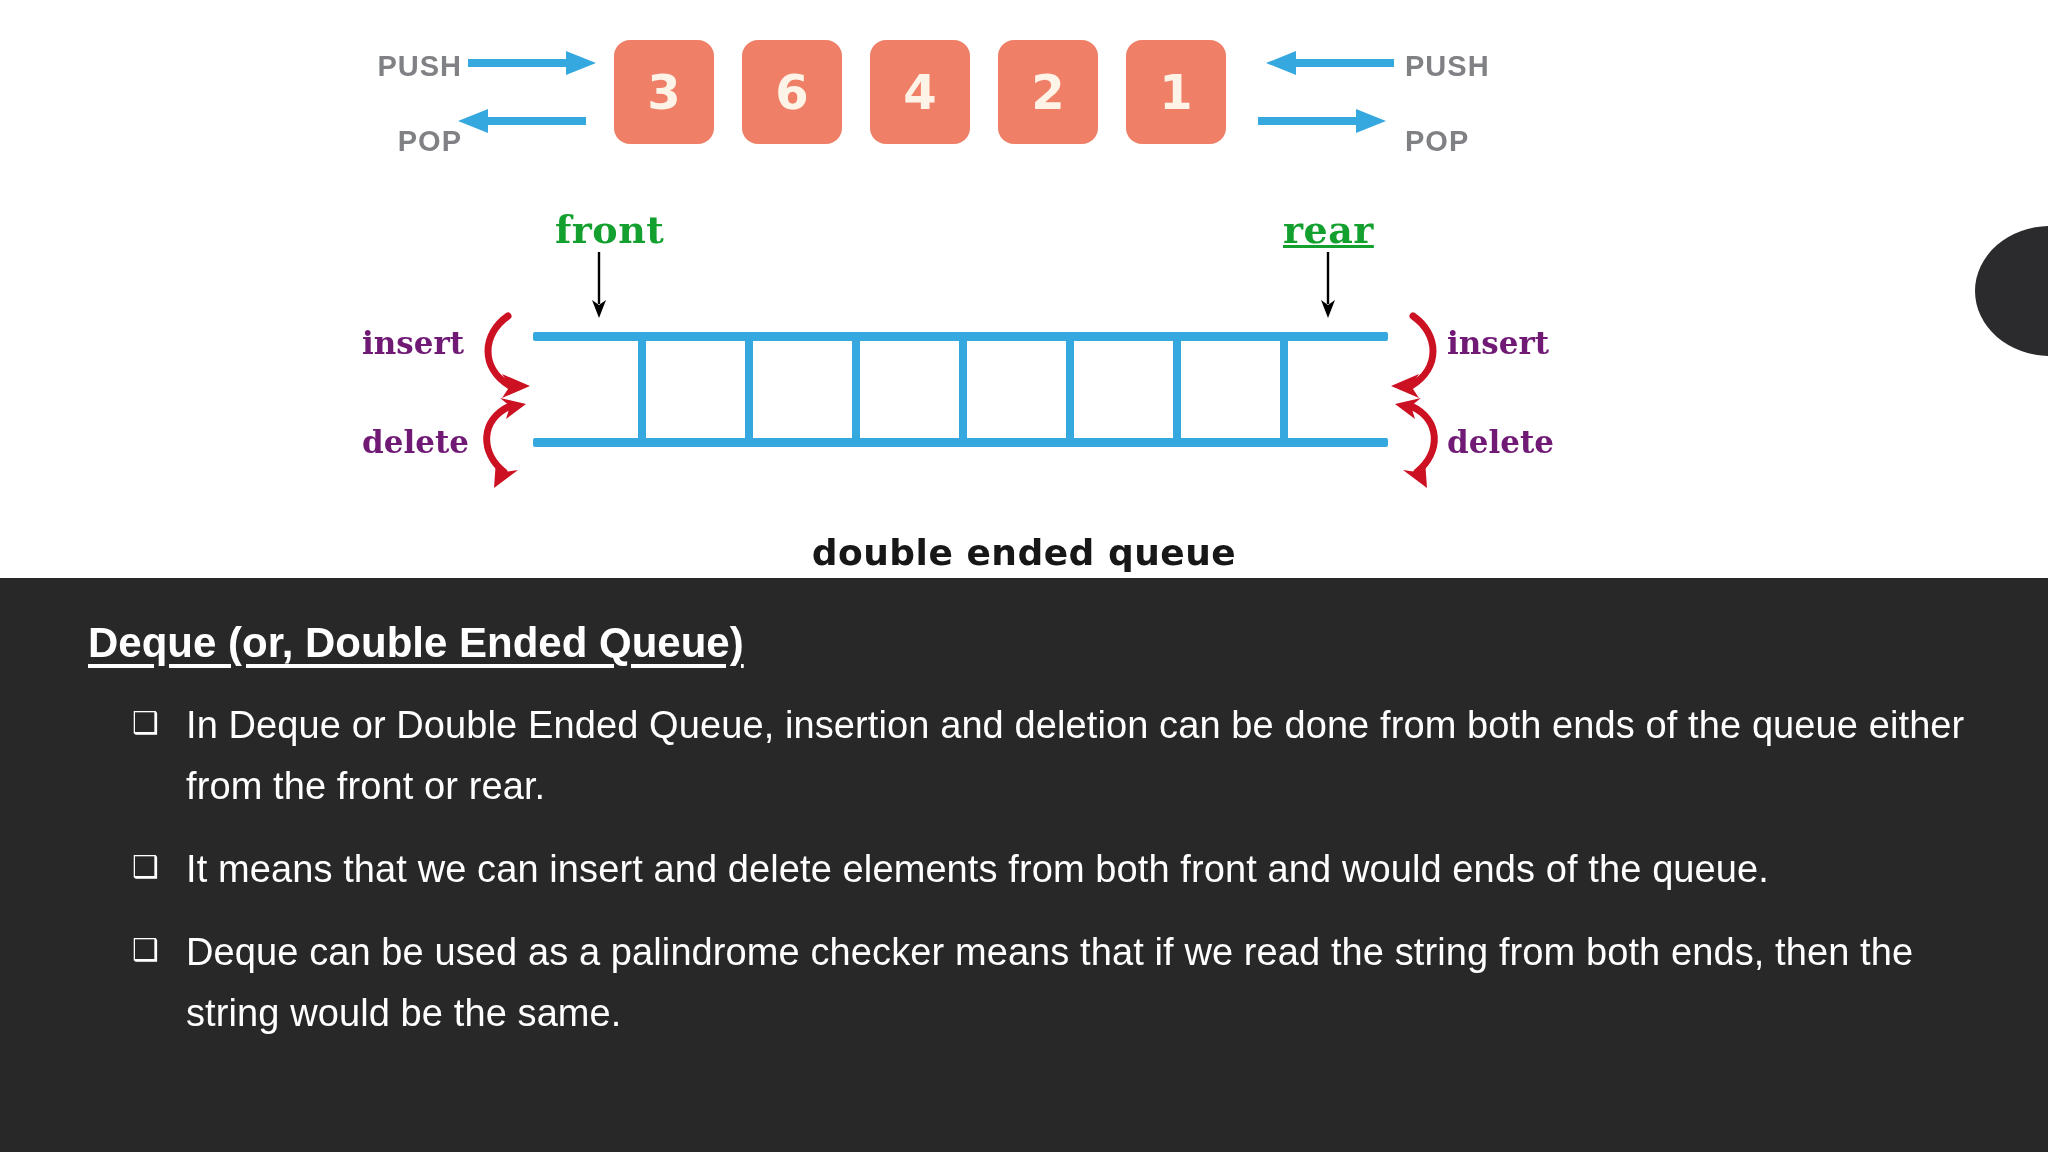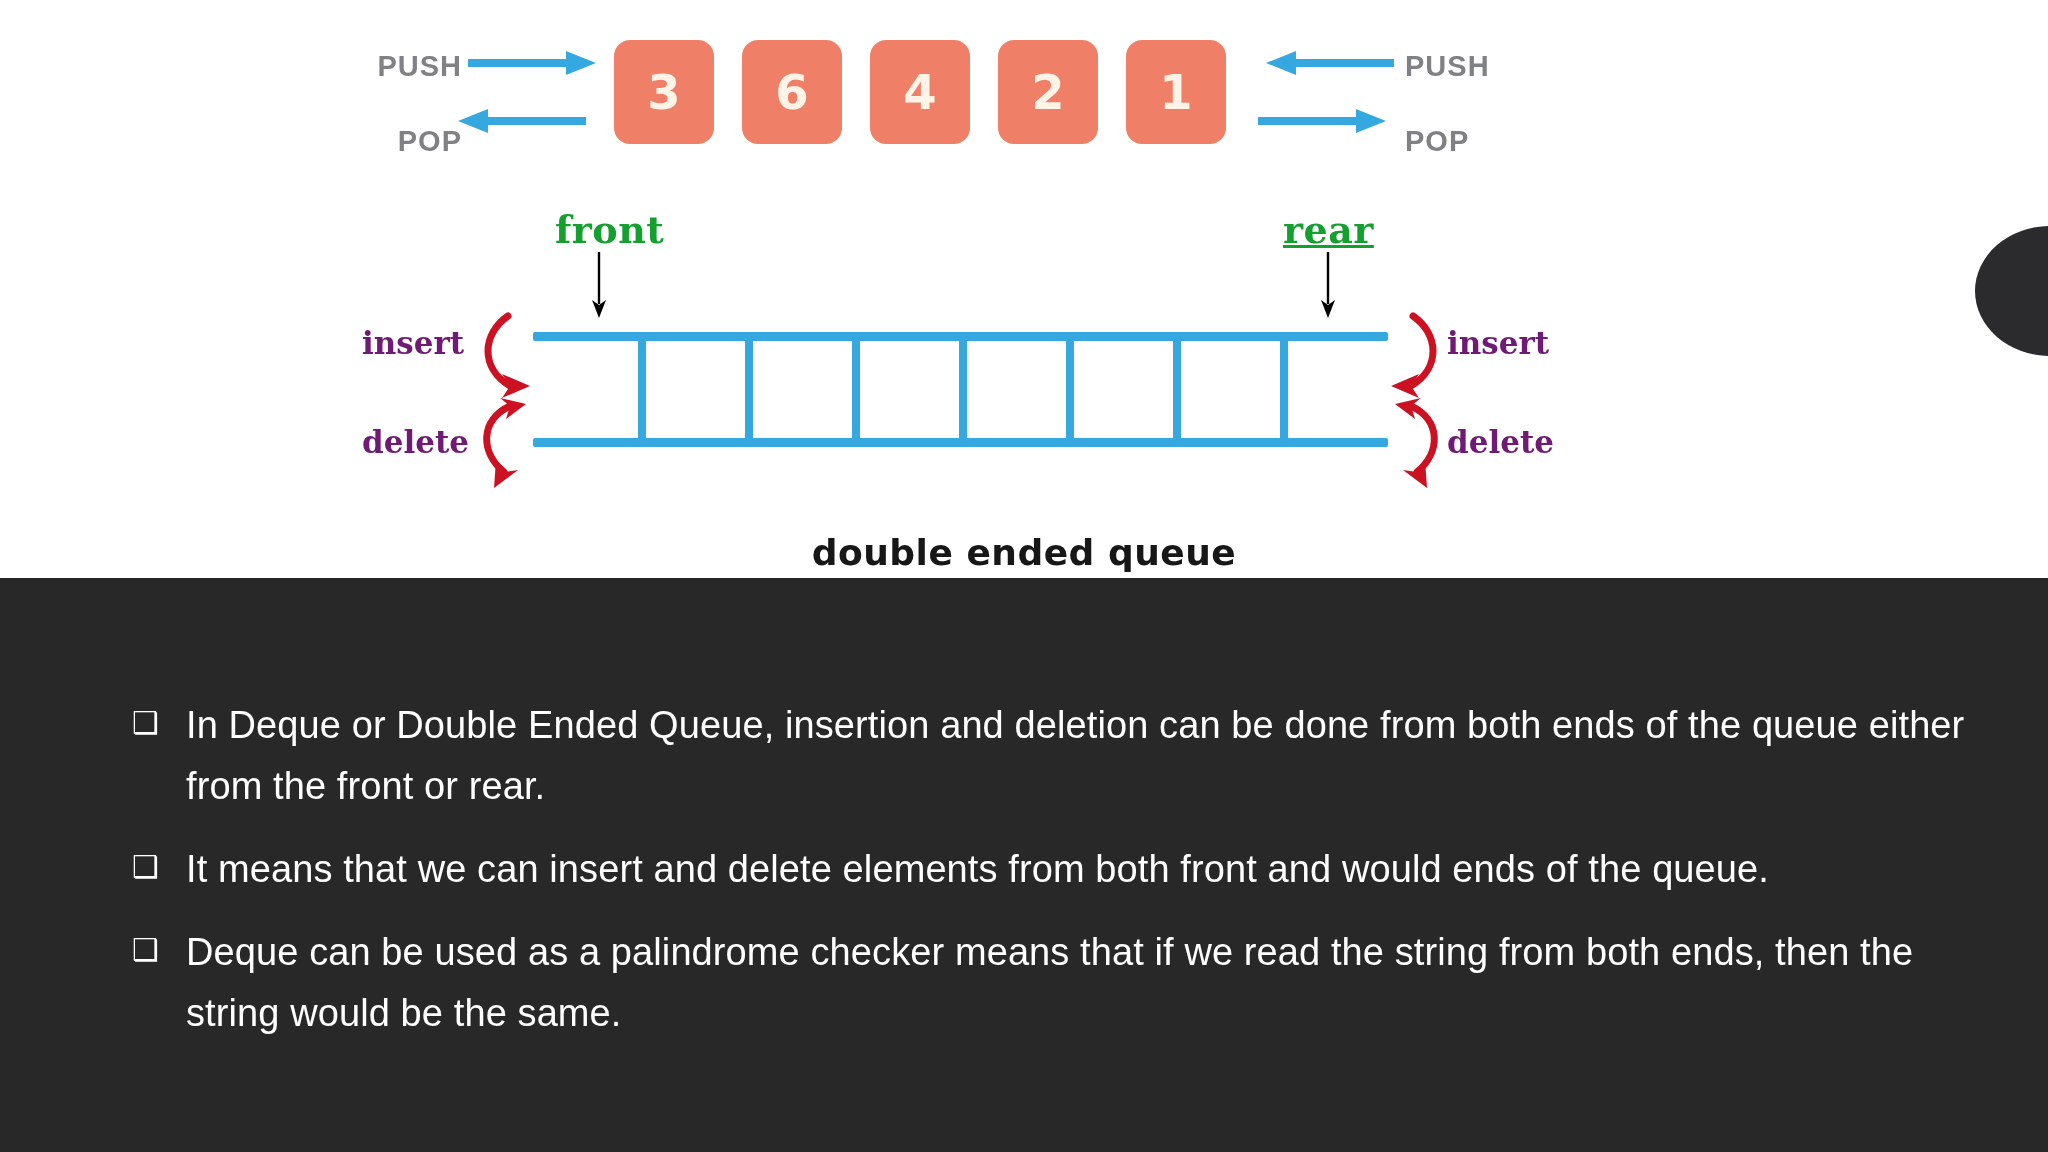--- a/index.html
+++ b/index.html
@@ -332,20 +332,21 @@
       <path d="M50 104 L76 98 L66 106 L70 119 Z" fill="#cc1122"></path>
       <path d="M82 188 L80 160 L72 172 L58 170 Z" fill="#cc1122"></path>
     </svg>
   </div>
 
   <div id="deque-caption">double ended queue</div>
 </div>
 
 <div id="text-panel">
 
+  <div id="slide-heading">Deque (or, Double Ended Queue)</div>
 
   <div id="bullet-list">
 
     <div class="bullet-item">
       <span class="bullet-marker">❑</span>
       <span class="bullet-text">In Deque or Double Ended Queue, insertion and deletion can be done from both ends of the queue either from the front or rear.</span>
     </div>
 
     <div class="bullet-item">
       <span class="bullet-marker">❑</span>

